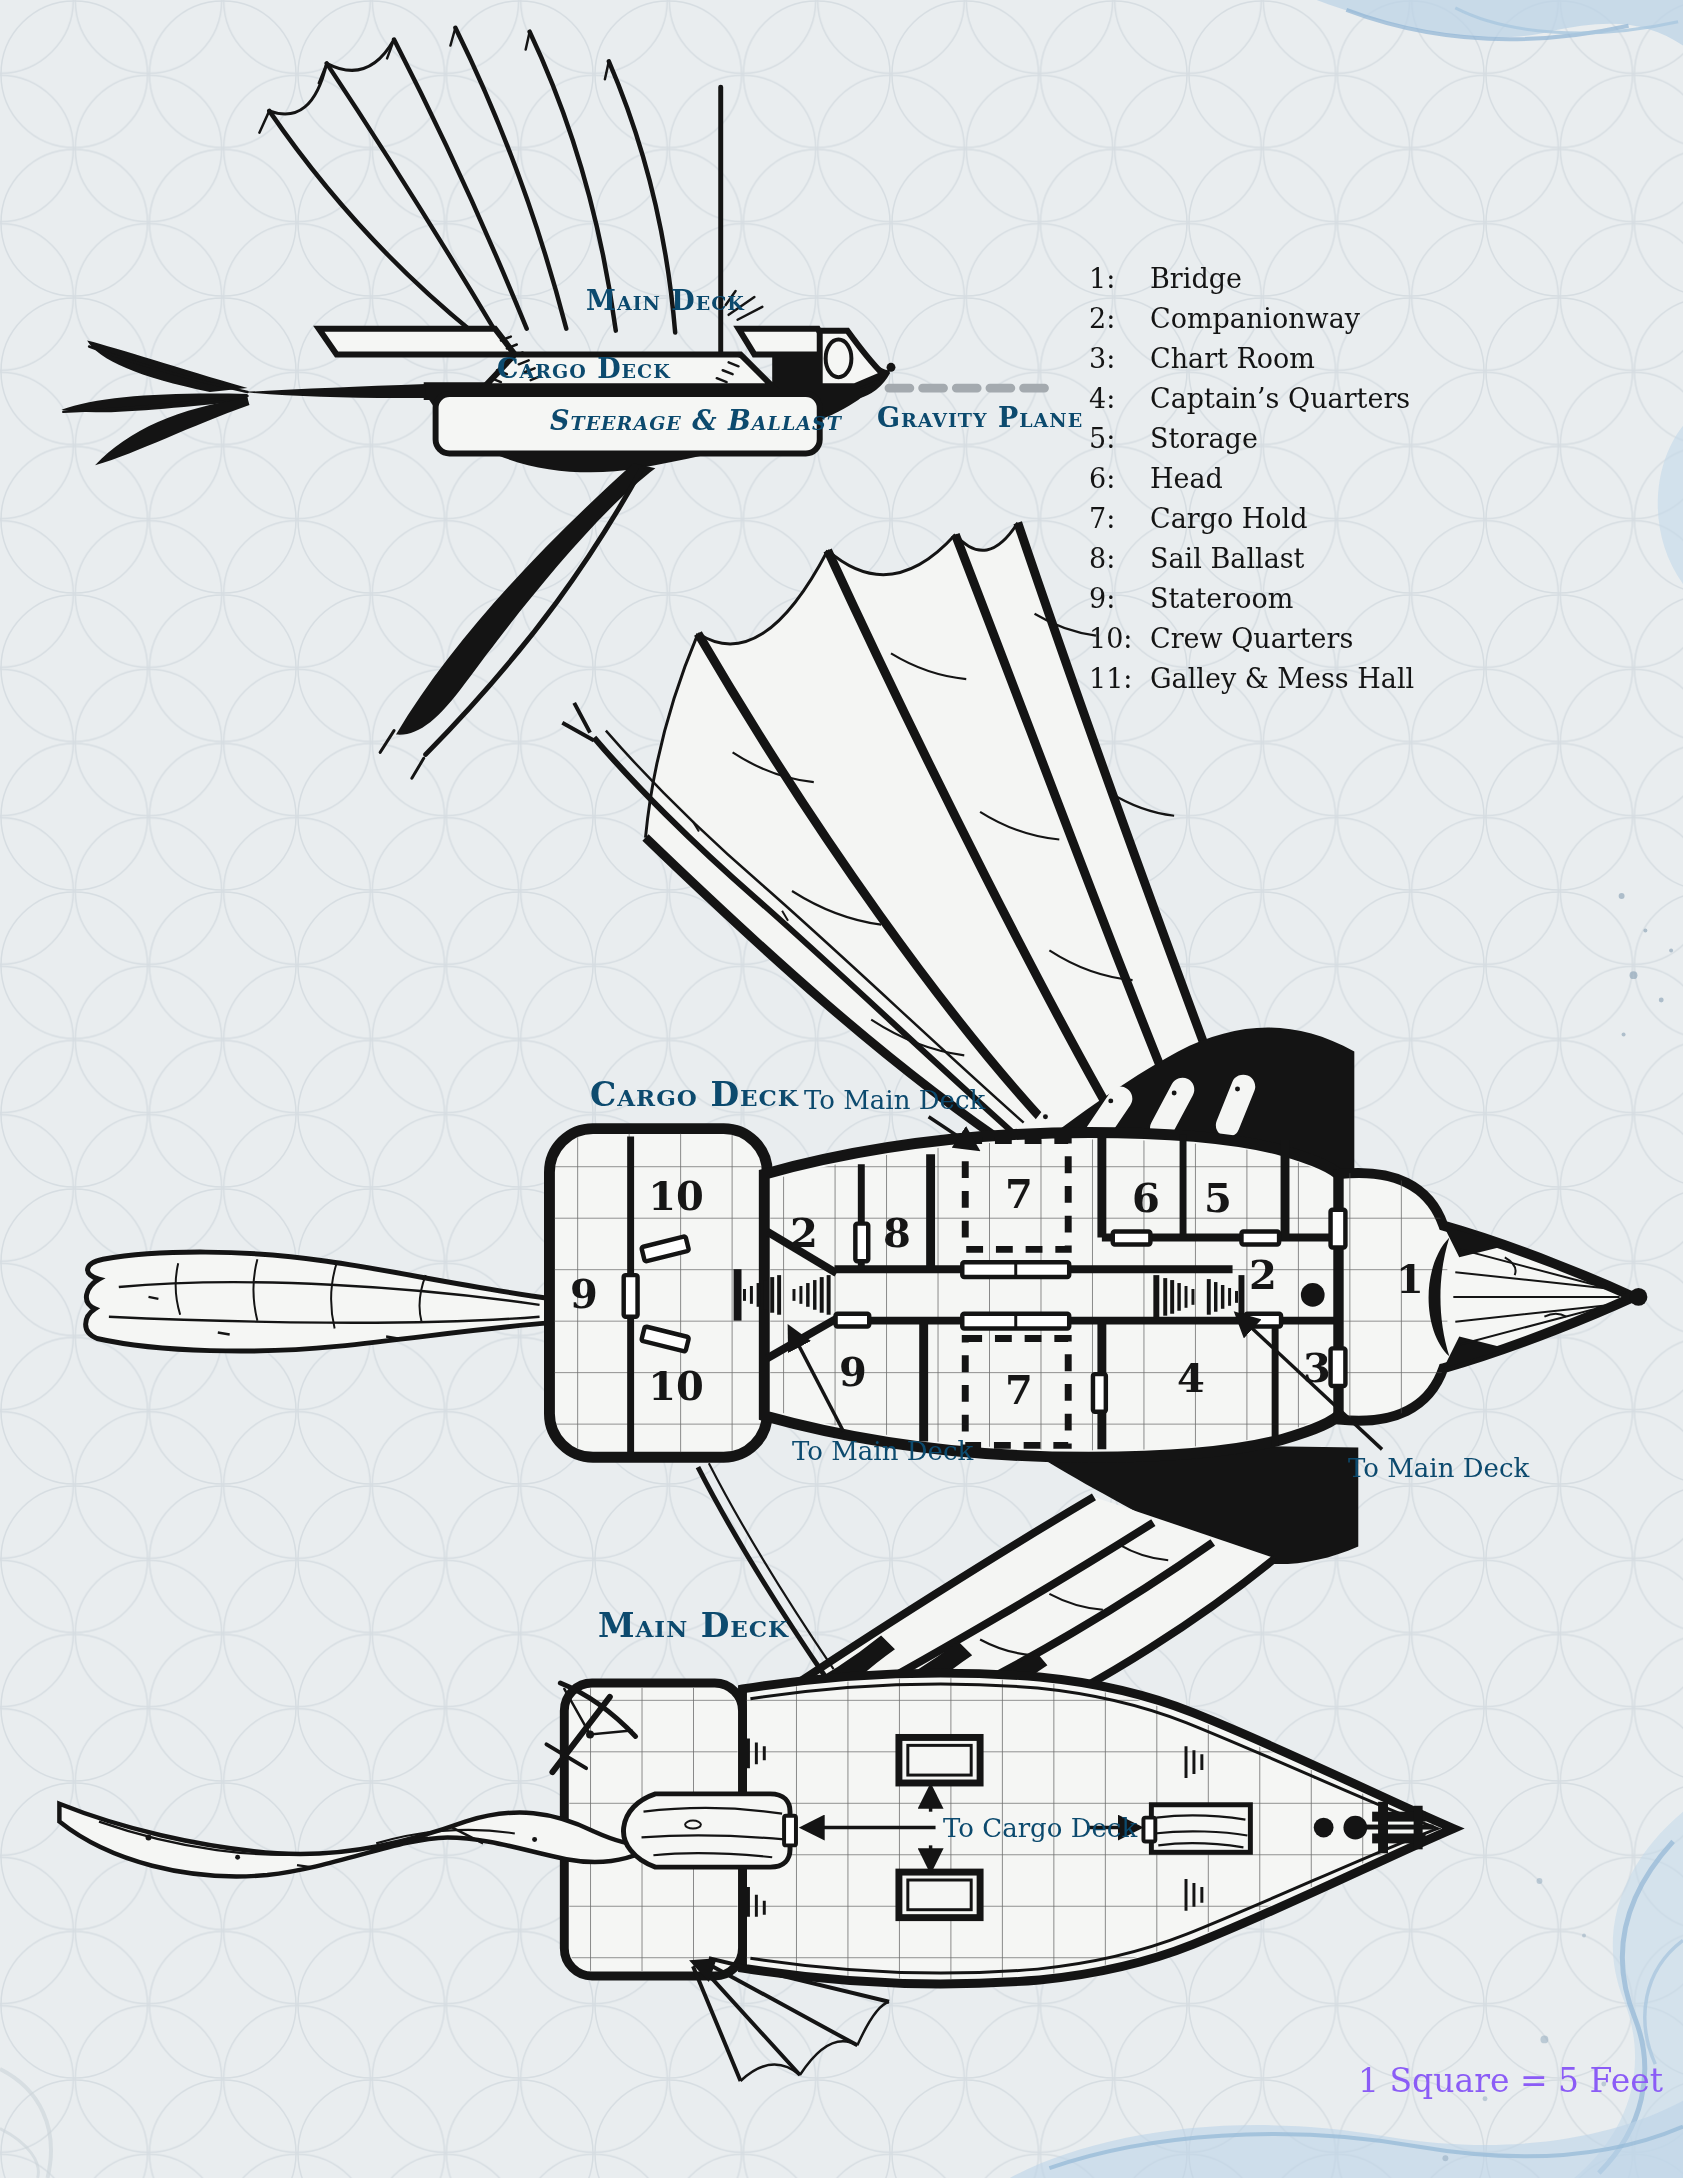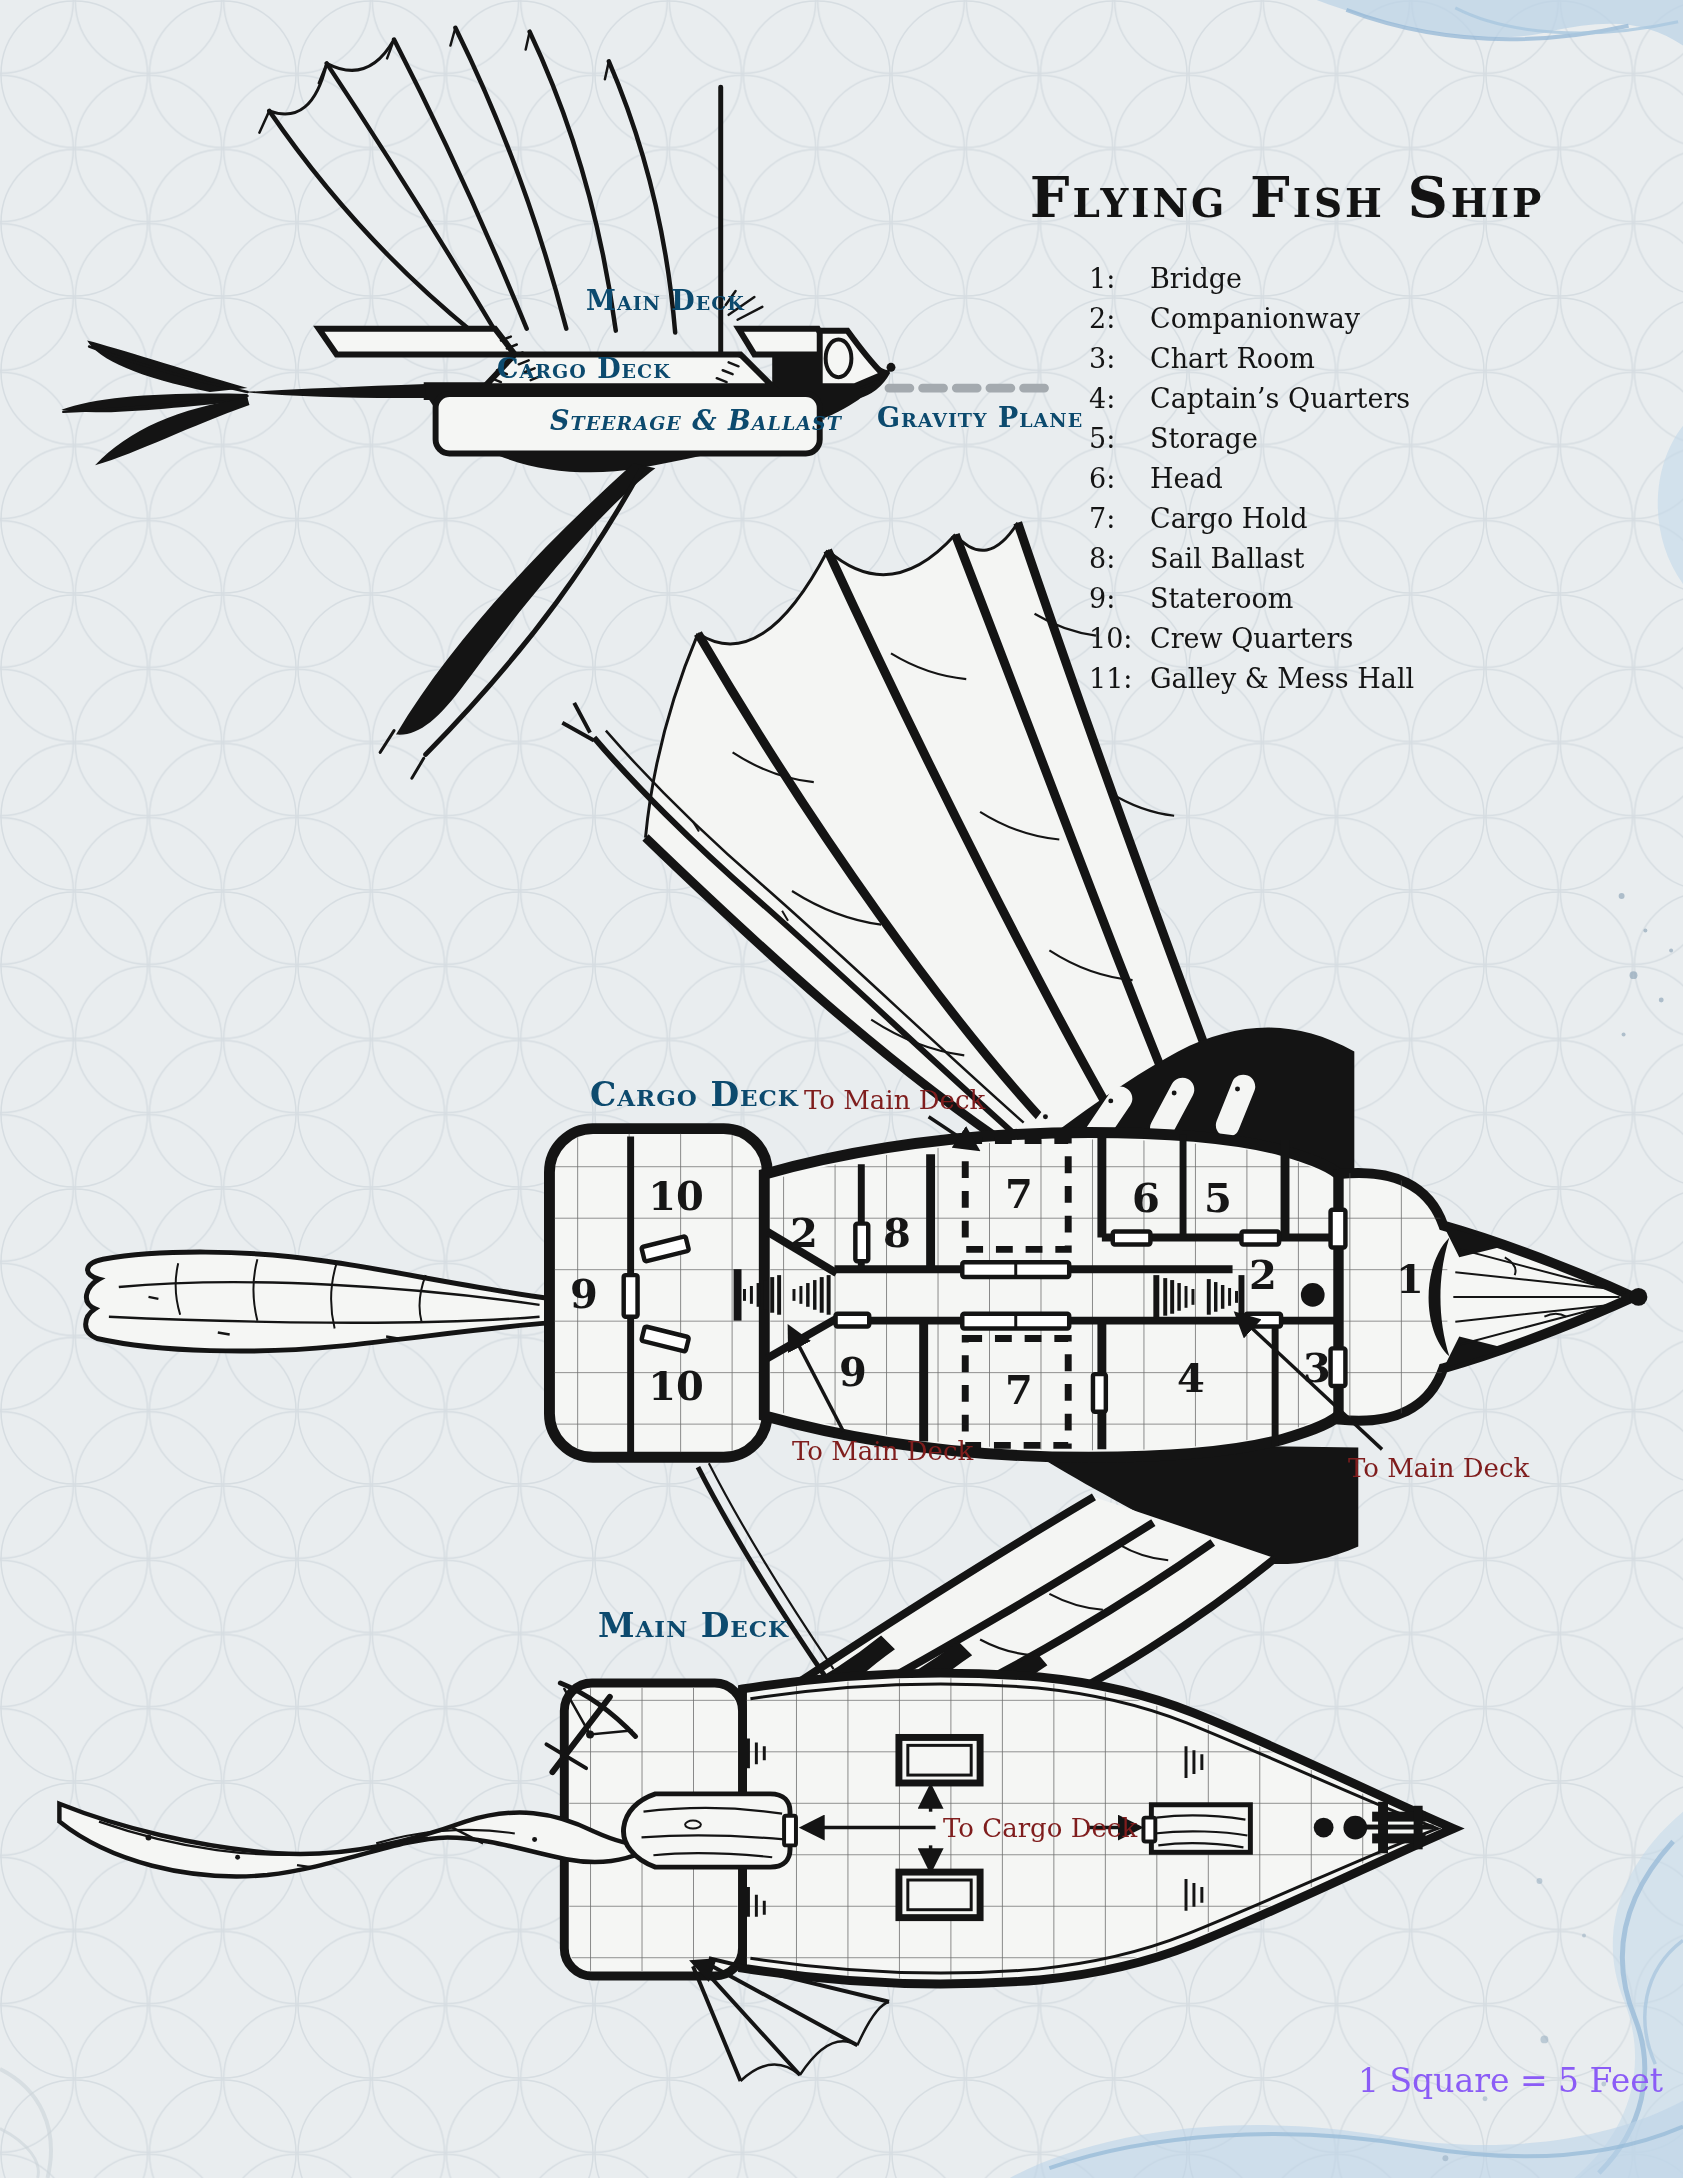--- a/index.html
+++ b/index.html
@@ -8,21 +8,21 @@
   .art{position:absolute;left:0;top:0;}
   .txt{position:absolute;white-space:nowrap;}
   .title{font-variant:small-caps;font-weight:700;font-size:56px;letter-spacing:3px;
          text-align:center;color:#131313;}
   .heading{font-variant:small-caps;font-weight:700;letter-spacing:1px;color:#0c4a6e;
            font-family:"DejaVu Serif",serif;}
   .legend{position:absolute;left:1089px;top:259px;font-size:27px;}
   .legend-row{position:relative;height:40px;line-height:40px;}
   .legend-num{display:inline-block;width:61px;}
   .legend-label{display:inline-block;}
-  .annot{font-size:26px;color:#7f1d1d;}
+  .annot{font-size:26px;color:#0c4a6e;}
   .room{position:absolute;font-size:40px;font-weight:700;color:#161616;
         transform:translate(-50%,-52%);font-family:"DejaVu Serif",serif;}
   .scale-note{font-size:33px;color:#8b5cf6;}
 </style>
 </head>
 <body>
 
 <div class="page">
 
 <svg class="art" width="1683" height="2178" viewBox="0 0 1700 2200">
@@ -389,21 +389,20 @@
     </g>
   </g>
 
   <g stroke="#141414" fill="none">
     <path d="M700,1986 L748,2102 M706,1984 L808,2096 M712,1982 L866,2066 M716,1978 L898,2022" stroke-width="4"></path>
     <path d="M748,2102 Q780,2072 808,2096 M808,2096 Q838,2050 866,2066 M866,2066 Q884,2026 898,2022" stroke-width="2.5"></path>
     <path d="M696,1980 L724,1978 L716,2002 Z" fill="#141414" stroke="none"></path>
   </g>
 </svg>
 
-<div class="txt title" style="left:1010px;top:164px;width:554px;">Flying Fish Ship</div>
 
 <div class="legend">
   <div class="legend-row"><span class="legend-num">1:</span><span class="legend-label">Bridge</span></div>
   <div class="legend-row"><span class="legend-num">2:</span><span class="legend-label">Companionway</span></div>
   <div class="legend-row"><span class="legend-num">3:</span><span class="legend-label">Chart Room</span></div>
   <div class="legend-row"><span class="legend-num">4:</span><span class="legend-label">Captain’s Quarters</span></div>
   <div class="legend-row"><span class="legend-num">5:</span><span class="legend-label">Storage</span></div>
   <div class="legend-row"><span class="legend-num">6:</span><span class="legend-label">Head</span></div>
   <div class="legend-row"><span class="legend-num">7:</span><span class="legend-label">Cargo Hold</span></div>
   <div class="legend-row"><span class="legend-num">8:</span><span class="legend-label">Sail Ballast</span></div>

